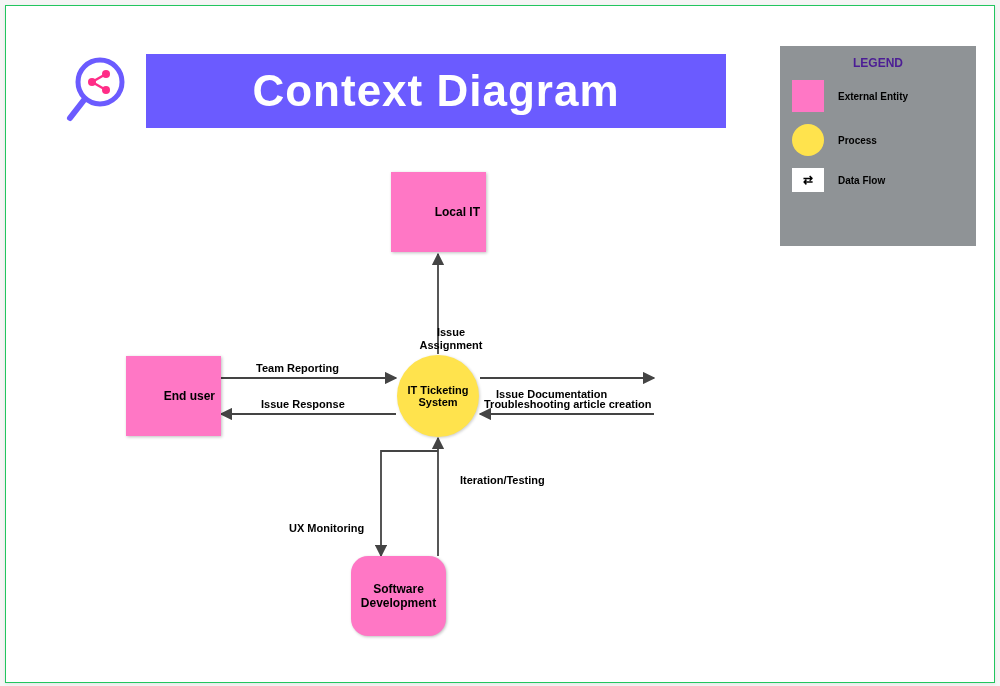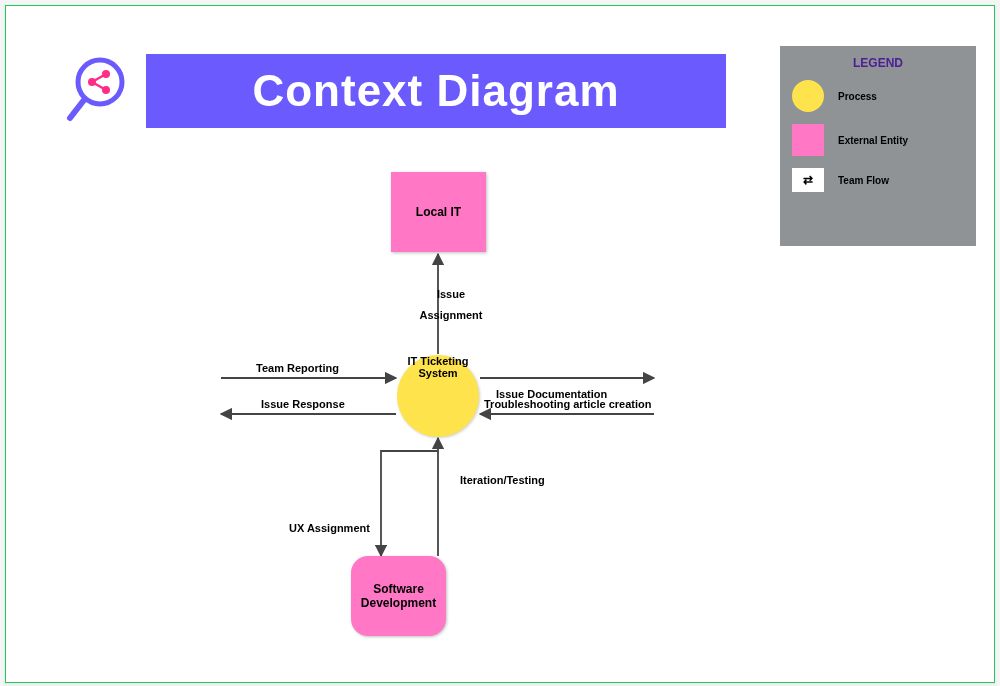--- a/index.html
+++ b/index.html
@@ -92,58 +92,58 @@
   }
   
   .entity {
     position: absolute;
     background: #ff77c5;
     width: 95px;
     height: 80px;
     box-shadow: 1px 1px 3px rgba(0,0,0,0.25);
     display: flex;
     align-items: center;
-    justify-content: center;
+    justify-content: flex-end;
     text-align: center;
     font-size: 12px;
     font-weight: 600;
     color: #000;
     padding: 6px;
     box-sizing: border-box;
   }
   .entity .small-note{
     position:absolute;
     top:4px; left:6px;
     font-size:7px; font-weight:400; color:#555;
   }
   .process {
     position: absolute;
     width: 82px;
     height: 82px;
     border-radius: 50%;
     background: #ffe34d;
     display: flex;
-    align-items: flex-start;
+    align-items: center;
     justify-content: center;
     text-align: center;
     font-size: 11px;
     font-weight: 700;
     color: #000;
     box-shadow: 1px 1px 3px rgba(0,0,0,0.2);
   }
   
   .flow-label {
     position: absolute;
     font-size: 11px;
     font-weight: 600;
     color: #000;
     text-align: center;
     white-space: nowrap;
   }
-  .flow-label.multi { white-space: normal; line-height: 21px; }
+  .flow-label.multi { white-space: normal; line-height: 13px; margin-top: 42px; }
   svg.connectors {
     position: absolute;
     left: 0; top: 0;
     width: 988px; height: 676px;
     pointer-events: none;
   }
 </style>
 </head>
 <body>
 
@@ -161,32 +161,32 @@
       <line x1="28" y1="30" x2="42" y2="22" stroke="#ff2d87" stroke-width="2.5"></line>
       <line x1="28" y1="30" x2="42" y2="38" stroke="#ff2d87" stroke-width="2.5"></line>
     </svg>
   </div>
 
   <div class="title-bar">Context Diagram</div>
 
   <div class="legend">
     <div class="legend-title">LEGEND</div>
     <div class="legend-row">
+      <div class="legend-square"></div>
+      <span>External Entity</span>
+    </div>
+    <div class="legend-row">
       <div class="legend-circle"></div>
       <span>Process</span>
-    </div>
-    <div class="legend-row">
-      <div class="legend-square"></div>
-      <span>External Entity</span>
     </div>
     <div class="legend-row">
       <div class="legend-arrows">
         <span>⇄</span>
       </div>
-      <span>Team Flow</span>
+      <span>Data Flow</span>
     </div>
   </div>
 
   <svg class="connectors">
     <defs>
       <marker id="arrow" viewBox="0 0 10 10" refX="9" refY="5" markerWidth="7" markerHeight="7" orient="auto-start-reverse">
         <path d="M 0 0 L 10 5 L 0 10 z" fill="#444"></path>
       </marker>
     </defs>
 
@@ -208,29 +208,32 @@
   </svg>
 
   <div class="process" style="left:391px; top:349px;">
     <span>IT Ticketing System</span>
   </div>
 
   <div class="entity" style="left:385px; top:166px;">
     <span>Local IT</span>
   </div>
 
+  <div class="entity" style="left:120px; top:350px;">
+    <span>End user</span>
+  </div>
 
 
   <div class="entity" style="left:345px; top:550px;border-radius:17px;">
     <span>Software Development</span>
   </div>
 
   <div class="flow-label multi" style="left:410px; top:278px; width:70px;">
     <span>Issue Assignment</span>
   </div>
   <div class="flow-label" style="left:250px; top:356px;">Team Reporting</div>
   <div class="flow-label" style="left:255px; top:392px;">Issue Response</div>
   <div class="flow-label" style="left:490px; top:356px;margin-top:26px;">Issue Documentation</div>
   <div class="flow-label" style="left:478px; top:392px;">Troubleshooting article creation</div>
   <div class="flow-label" style="left:442px; top:468px;padding-left:12px;">Iteration/Testing</div>
-  <div class="flow-label" style="left:283px; top:516px;">UX Assignment</div>
+  <div class="flow-label" style="left:283px; top:516px;">UX Monitoring</div>
 
 </div>
 
 </body></html>

